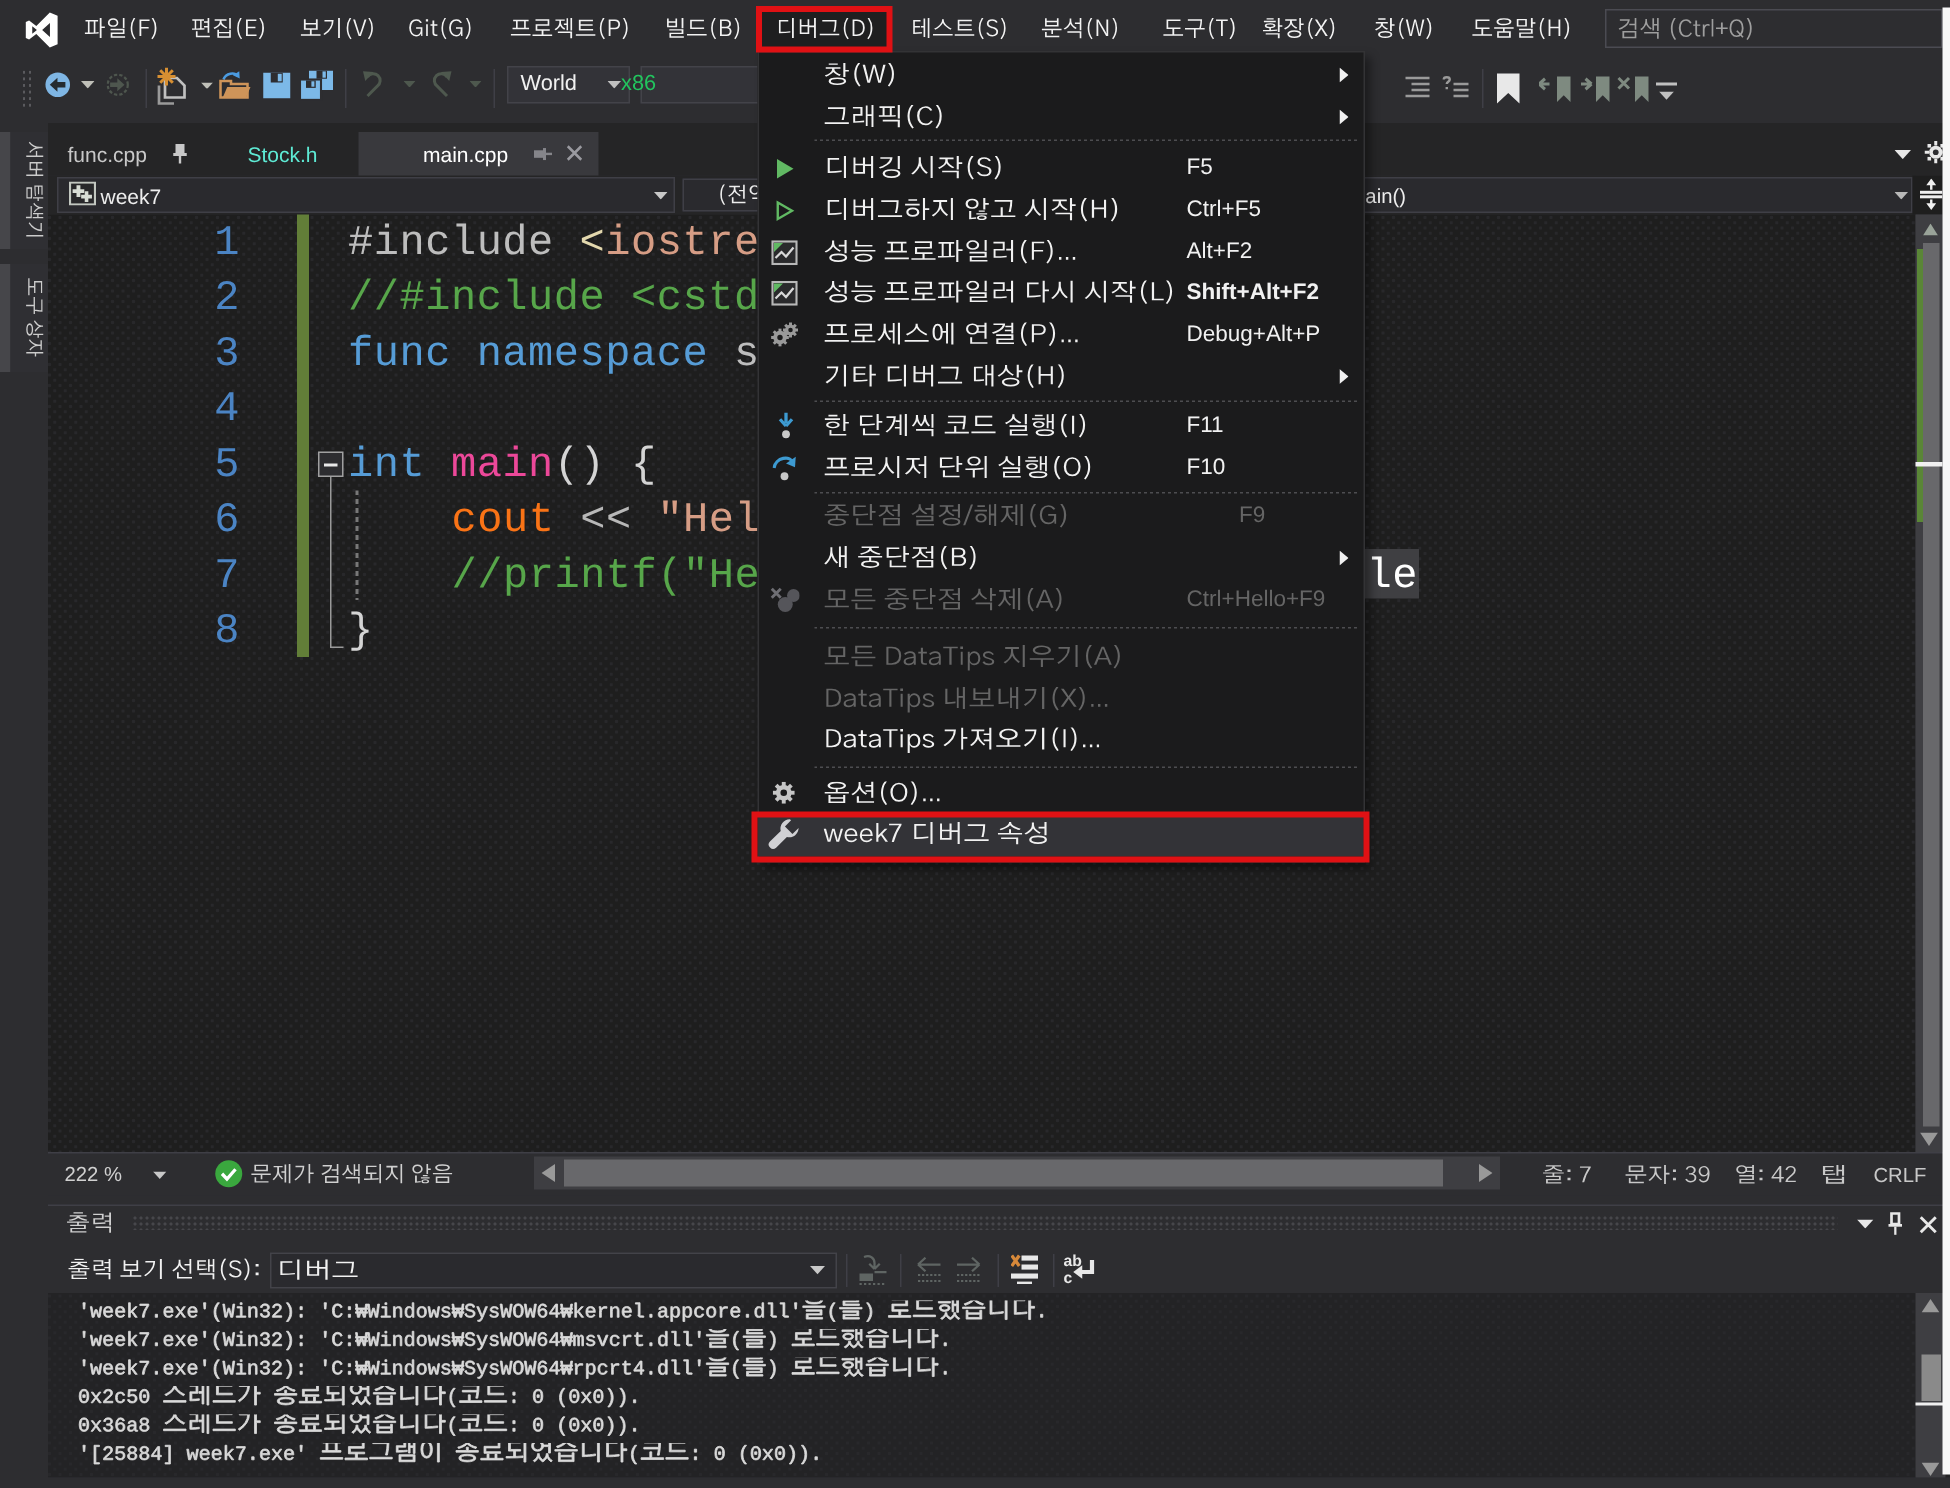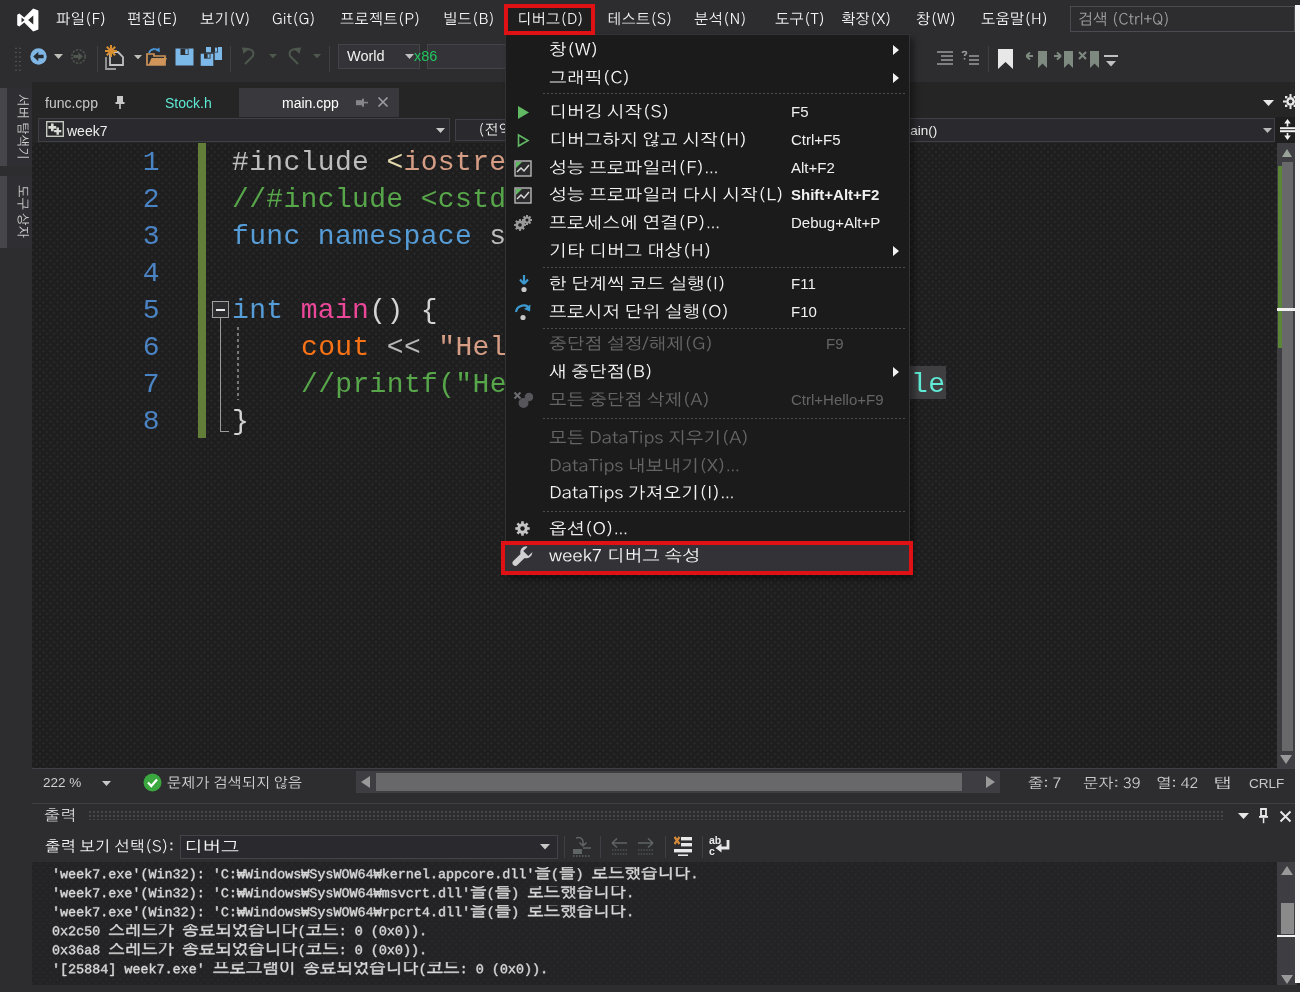--- a/index.html
+++ b/index.html
@@ -258,21 +258,21 @@
 <div class="a mono" style="left:232px;top:295.0px;font-size:28px;letter-spacing:0.35px;white-space:pre"><span style="color:#569cd6">int</span><span style="color:#d4d4d4"> </span><span style="color:#ec4899">main</span><span style="color:#d4d4d4">() {</span></div>
 <div class="a mono" style="left:301px;top:332.0px;font-size:28px;letter-spacing:0.35px;white-space:pre"><span style="color:#f97316">cout</span><span style="color:#b8b8b8"> &lt;&lt; </span><span style="color:#d69d85">"Hello World"</span><span style="color:#b8b8b8"> &lt;&lt; </span><span style="color:#d8d8d8">endl;</span></div>
 <div class="a mono" style="left:301px;top:369.0px;font-size:28px;letter-spacing:0.35px;white-space:pre"><span style="color:#57a64a">//printf("Hello World\n");</span></div>
 <div class="a mono" style="left:232px;top:406.0px;font-size:28px;letter-spacing:0.35px;white-space:pre"><span style="color:#d4d4d4">}</span></div>
 <div class="a" style="left:212px;top:301px;width:17px;height:17px;background:#2d2d30;border:1.5px solid #a0a0a0;box-sizing:border-box"></div>
 <div class="a" style="left:216px;top:308.5px;width:9px;height:2px;background:#e8e8e8"></div>
 <div class="a" style="left:219.5px;top:318px;width:1.5px;height:114px;background:#9a9a9a"></div>
 <div class="a" style="left:219.5px;top:430.5px;width:9px;height:1.5px;background:#9a9a9a"></div>
 <div class="a" style="left:237px;top:327px;width:1.5px;height:73px;background-image:repeating-linear-gradient(180deg,#787878 0 3px,transparent 3px 6px)"></div>
 <div class="a" style="left:909px;top:366px;width:37px;height:33px;background:#3f3f42"></div>
-<div class="a mono" style="left:911px;top:368.5px;font-size:28px;letter-spacing:0.35px;color:#5eead4">le</div>
+<div class="a mono" style="left:911px;top:368.5px;font-size:28px;letter-spacing:0.35px;color:#ffffff">le</div>
 <div class="a" style="left:1277px;top:143px;width:18px;height:625px;background:#3e3e42"></div>
 <svg class="a" style="left:1282px;top:149px" width="10" height="8" viewBox="0 0 10 8">
     <path d="M5 0 L10 8 L0 8 Z" fill="#99a399"></path>
   </svg>
 <div class="a" style="left:1282px;top:162px;width:11px;height:589px;background:#68686b"></div>
 <div class="a" style="left:1278px;top:166px;width:4px;height:182px;background:#5a8637"></div>
 <div class="a" style="left:1278px;top:311px;width:4px;height:37px;background:#5a8637"></div>
 <div class="a" style="left:1277px;top:308px;width:18px;height:3px;background:#f0f0f0"></div>
 <svg class="a" style="left:1280px;top:755px" width="12" height="9" viewBox="0 0 12 9">
     <path d="M6 9 L12 0 L0 0 Z" fill="#999999"></path>

